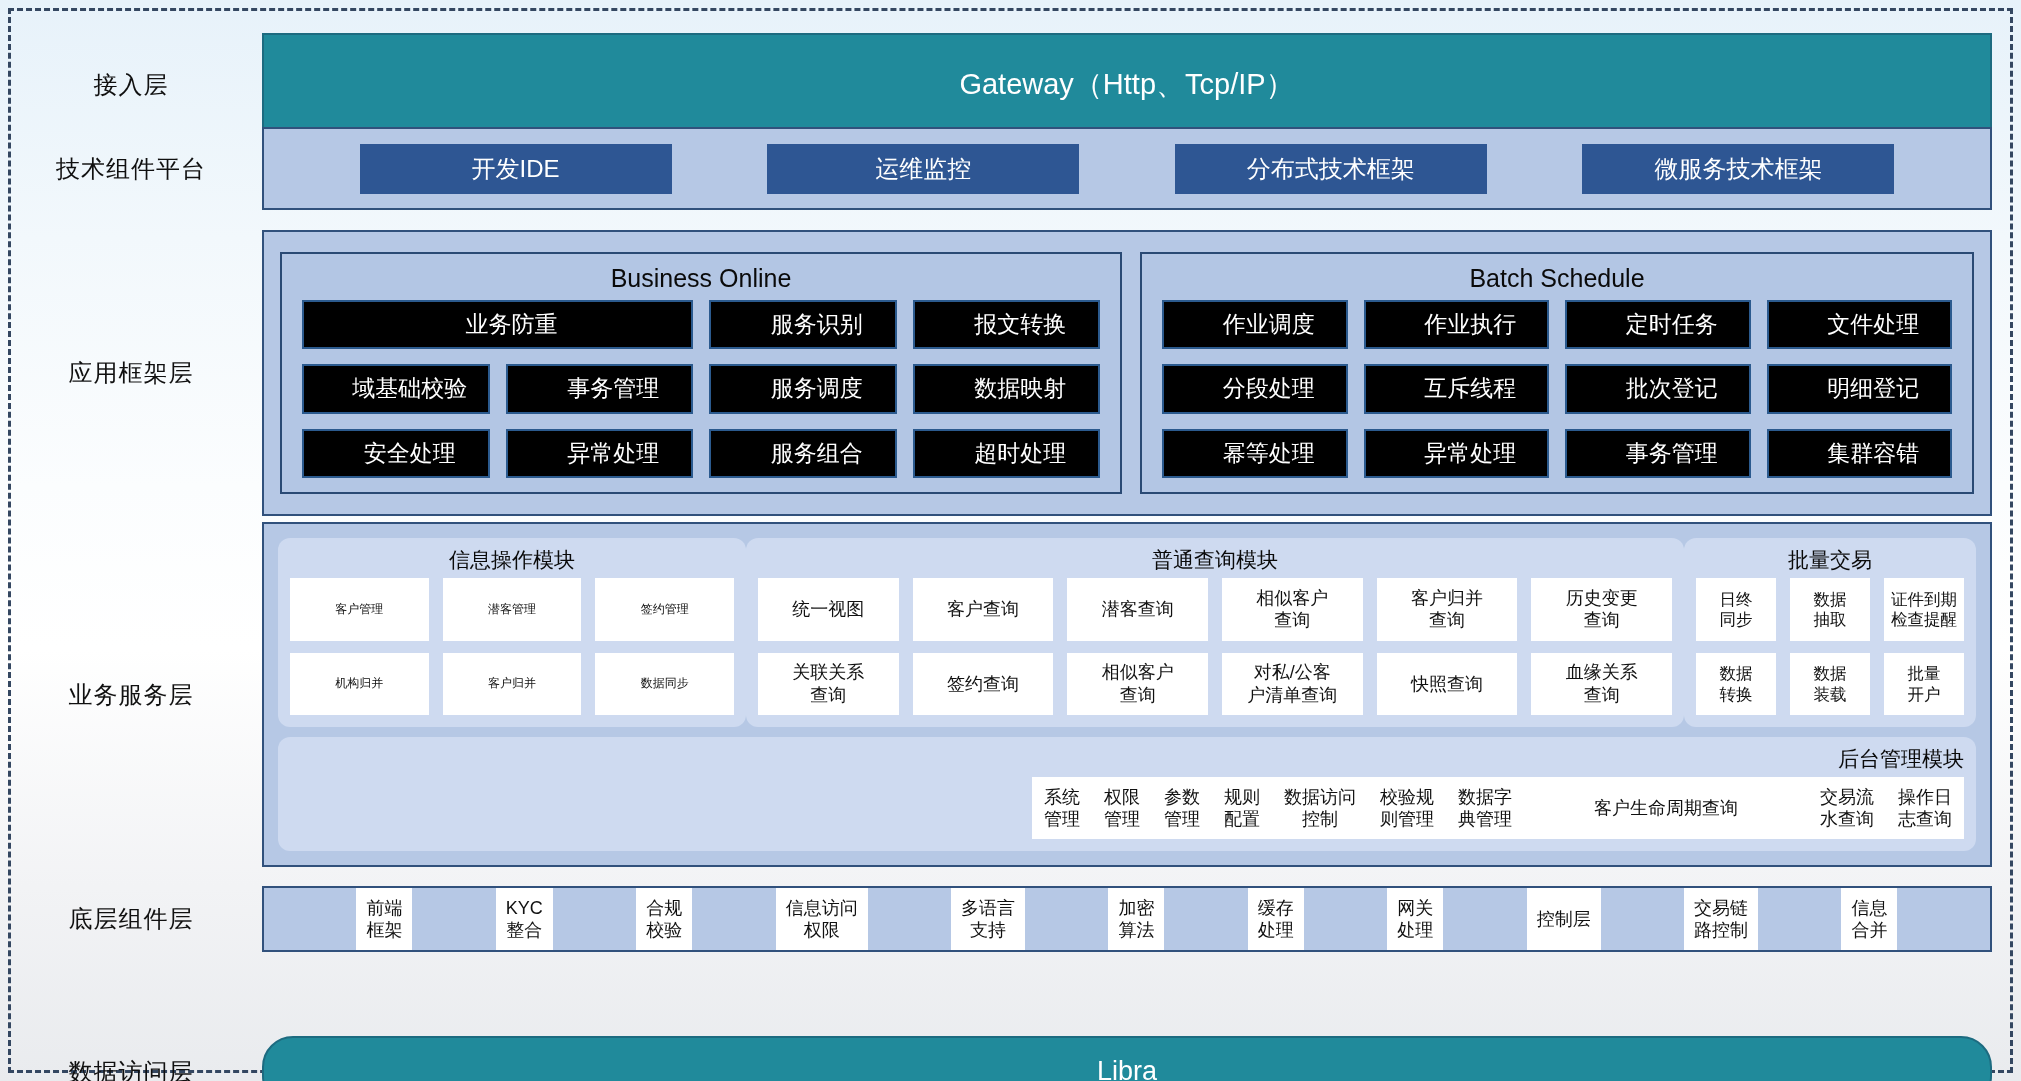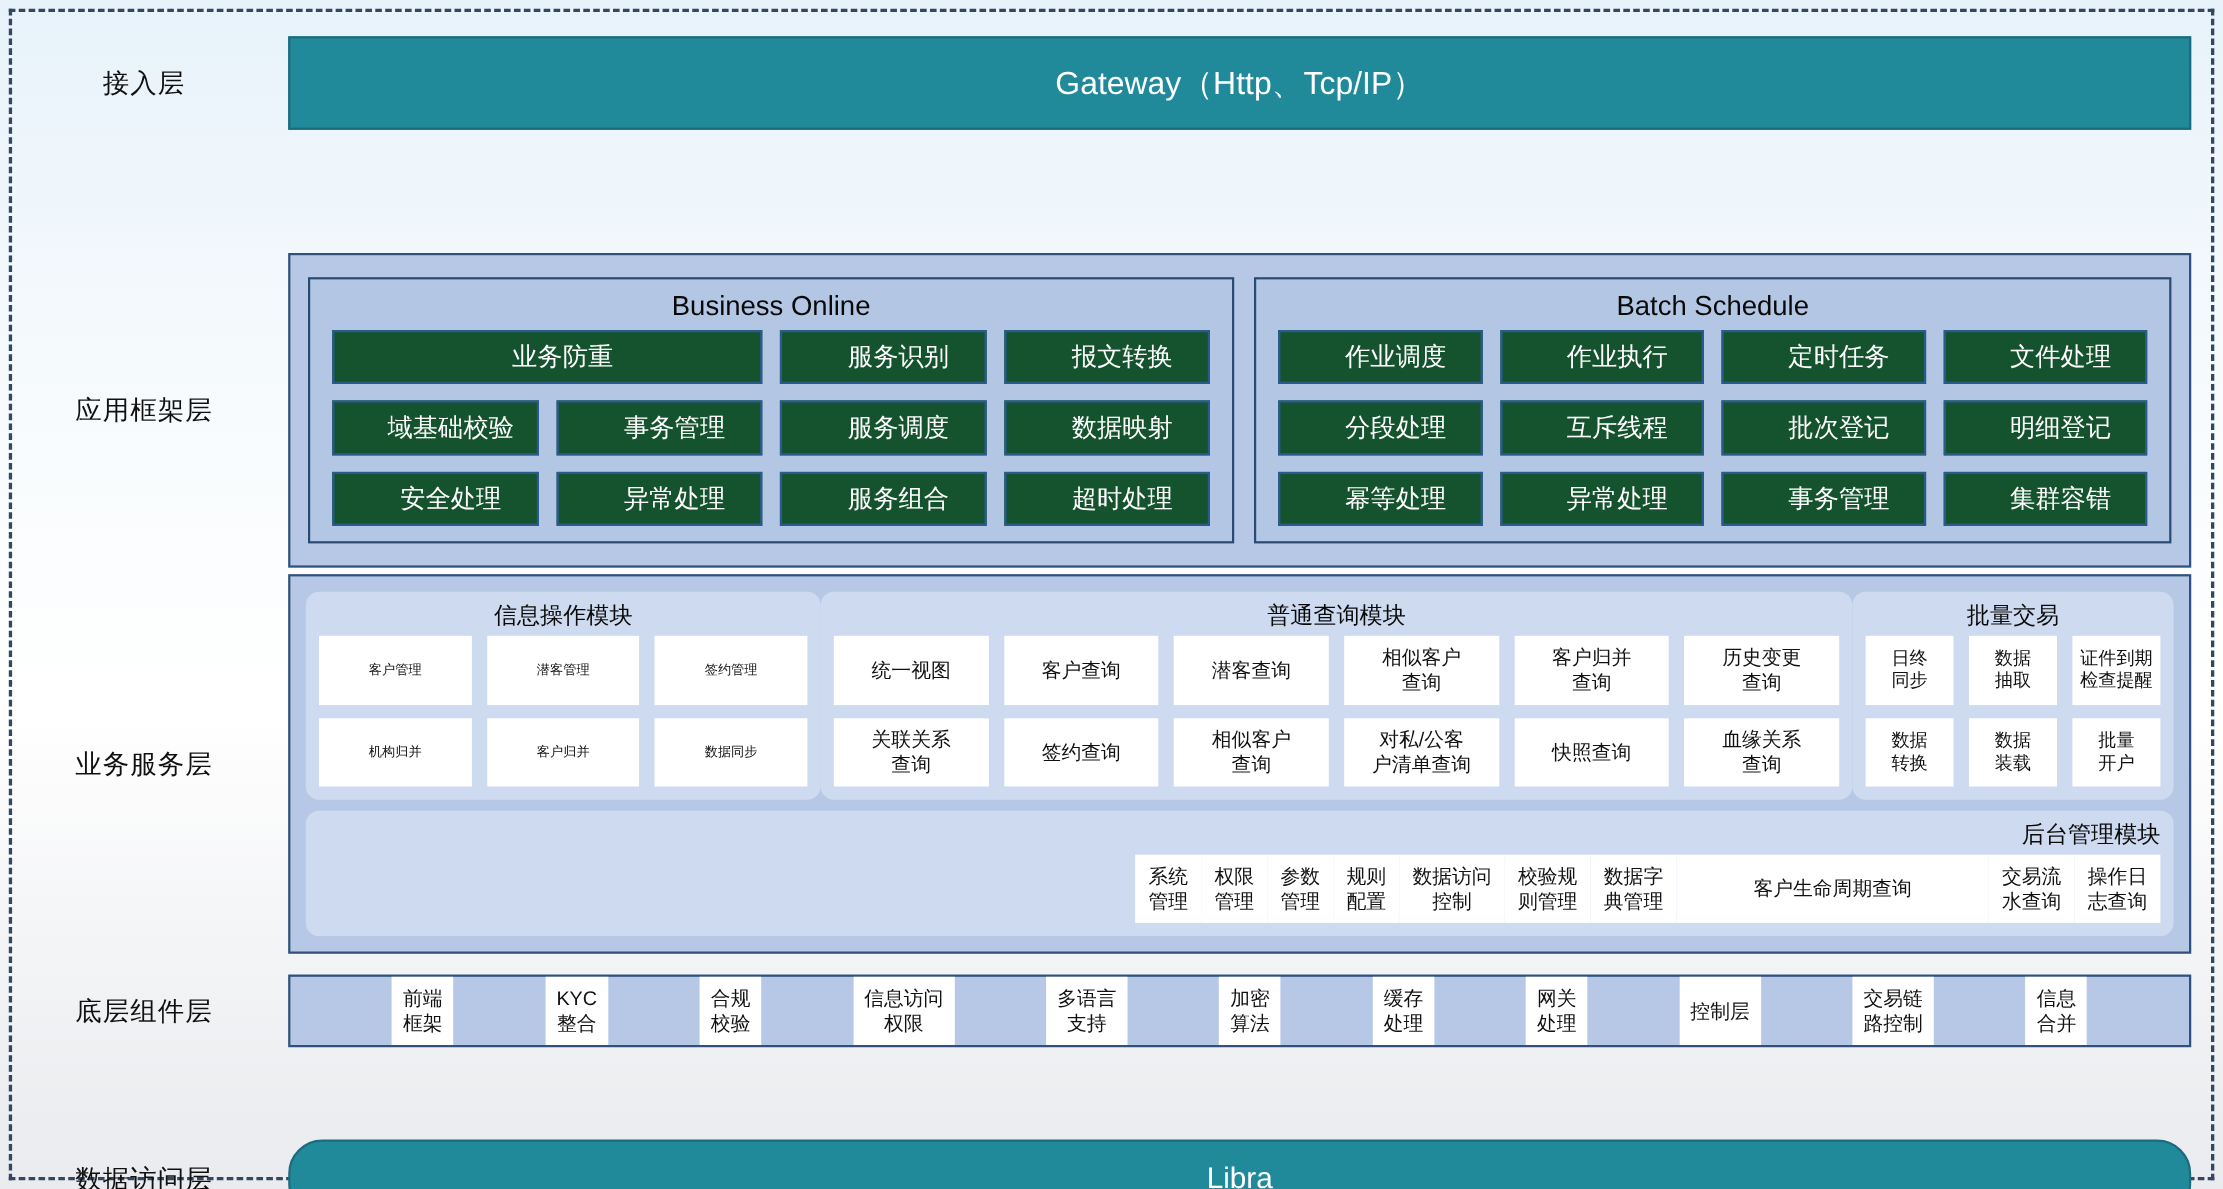--- a/index.html
+++ b/index.html
@@ -22,21 +22,21 @@
   .tech-band{display:flex; align-items:center; justify-content:space-evenly;}
   .tech-btn{width:312px; height:50px; background:#2e5693; color:#ffffff; font-size:24px;
     display:flex; align-items:center; justify-content:center;}
   .app-band{display:flex; gap:18px; padding:20px 16px;}
   .subpanel{background:#b3c6e4; border:2px solid #2a4a74; box-sizing:border-box;
     display:flex; flex-direction:column; padding:2px 20px 14px;}
   .subpanel.online{width:842px;}
   .subpanel.batch{flex:1;}
   .sub-title{text-align:center; font-size:25px; color:#0a0a0a; line-height:44px;}
   .btn-grid{flex:1; display:grid; grid-template-columns:repeat(4,1fr); gap:15px 16px;}
-  .blue-btn{background:#14532d; border:2px solid #2b5a8e; color:#ffffff; font-size:23px;
+  .blue-btn{background:#000000; border:2px solid #2b5a8e; color:#ffffff; font-size:23px;
     display:flex; align-items:center; justify-content:center;padding-left:28px;}
   .span2{grid-column:span 2;}
   .biz-band{display:flex; flex-direction:column; padding:14px; gap:10px;}
   .biz-top{display:flex; gap:0; height:206px;}
   .rpanel{background:#cedaf0; border-radius:12px; box-sizing:border-box;
     display:flex; flex-direction:column; padding:4px 12px 12px;}
   .rpanel.info{width:468px;}
   .rpanel.query{flex:1;}
   .rpanel.trade{width:292px;}
   .rpanel.admin{flex:1;align-items:flex-end;}
@@ -54,25 +54,34 @@
   .box.wide{padding:2px 70px;}
   .base-band{display:flex; align-items:center; justify-content:space-evenly; padding:0 9px;}
   .base-band .box{min-height:58px; padding:2px 10px; font-size:18px;}
 </style>
 </head>
 <body>
 
 <div class="canvas">
   <div class="frame"></div>
 
-  <div class="row" style="top:33px; height:85px;">
+  <div class="row" style="top:33px; height:103px;">
     <div class="rowlabel">接入层</div>
     <div class="band teal-bar gateway">Gateway（Http、Tcp/IP）</div>
   </div>
 
+  <div class="row" style="top:127px; height:83px;">
+    <div class="rowlabel">技术组件平台</div>
+    <div class="band panel tech-band">
+      <div class="tech-btn">开发IDE</div>
+      <div class="tech-btn">运维监控</div>
+      <div class="tech-btn">分布式技术框架</div>
+      <div class="tech-btn">微服务技术框架</div>
+    </div>
+  </div>
 
   <div class="row" style="top:230px; height:286px;">
     <div class="rowlabel">应用框架层</div>
     <div class="band panel app-band">
       <div class="subpanel online">
         <div class="sub-title">Business Online</div>
         <div class="btn-grid">
           <div class="blue-btn span2">业务防重</div>
           <div class="blue-btn">服务识别</div>
           <div class="blue-btn">报文转换</div>

